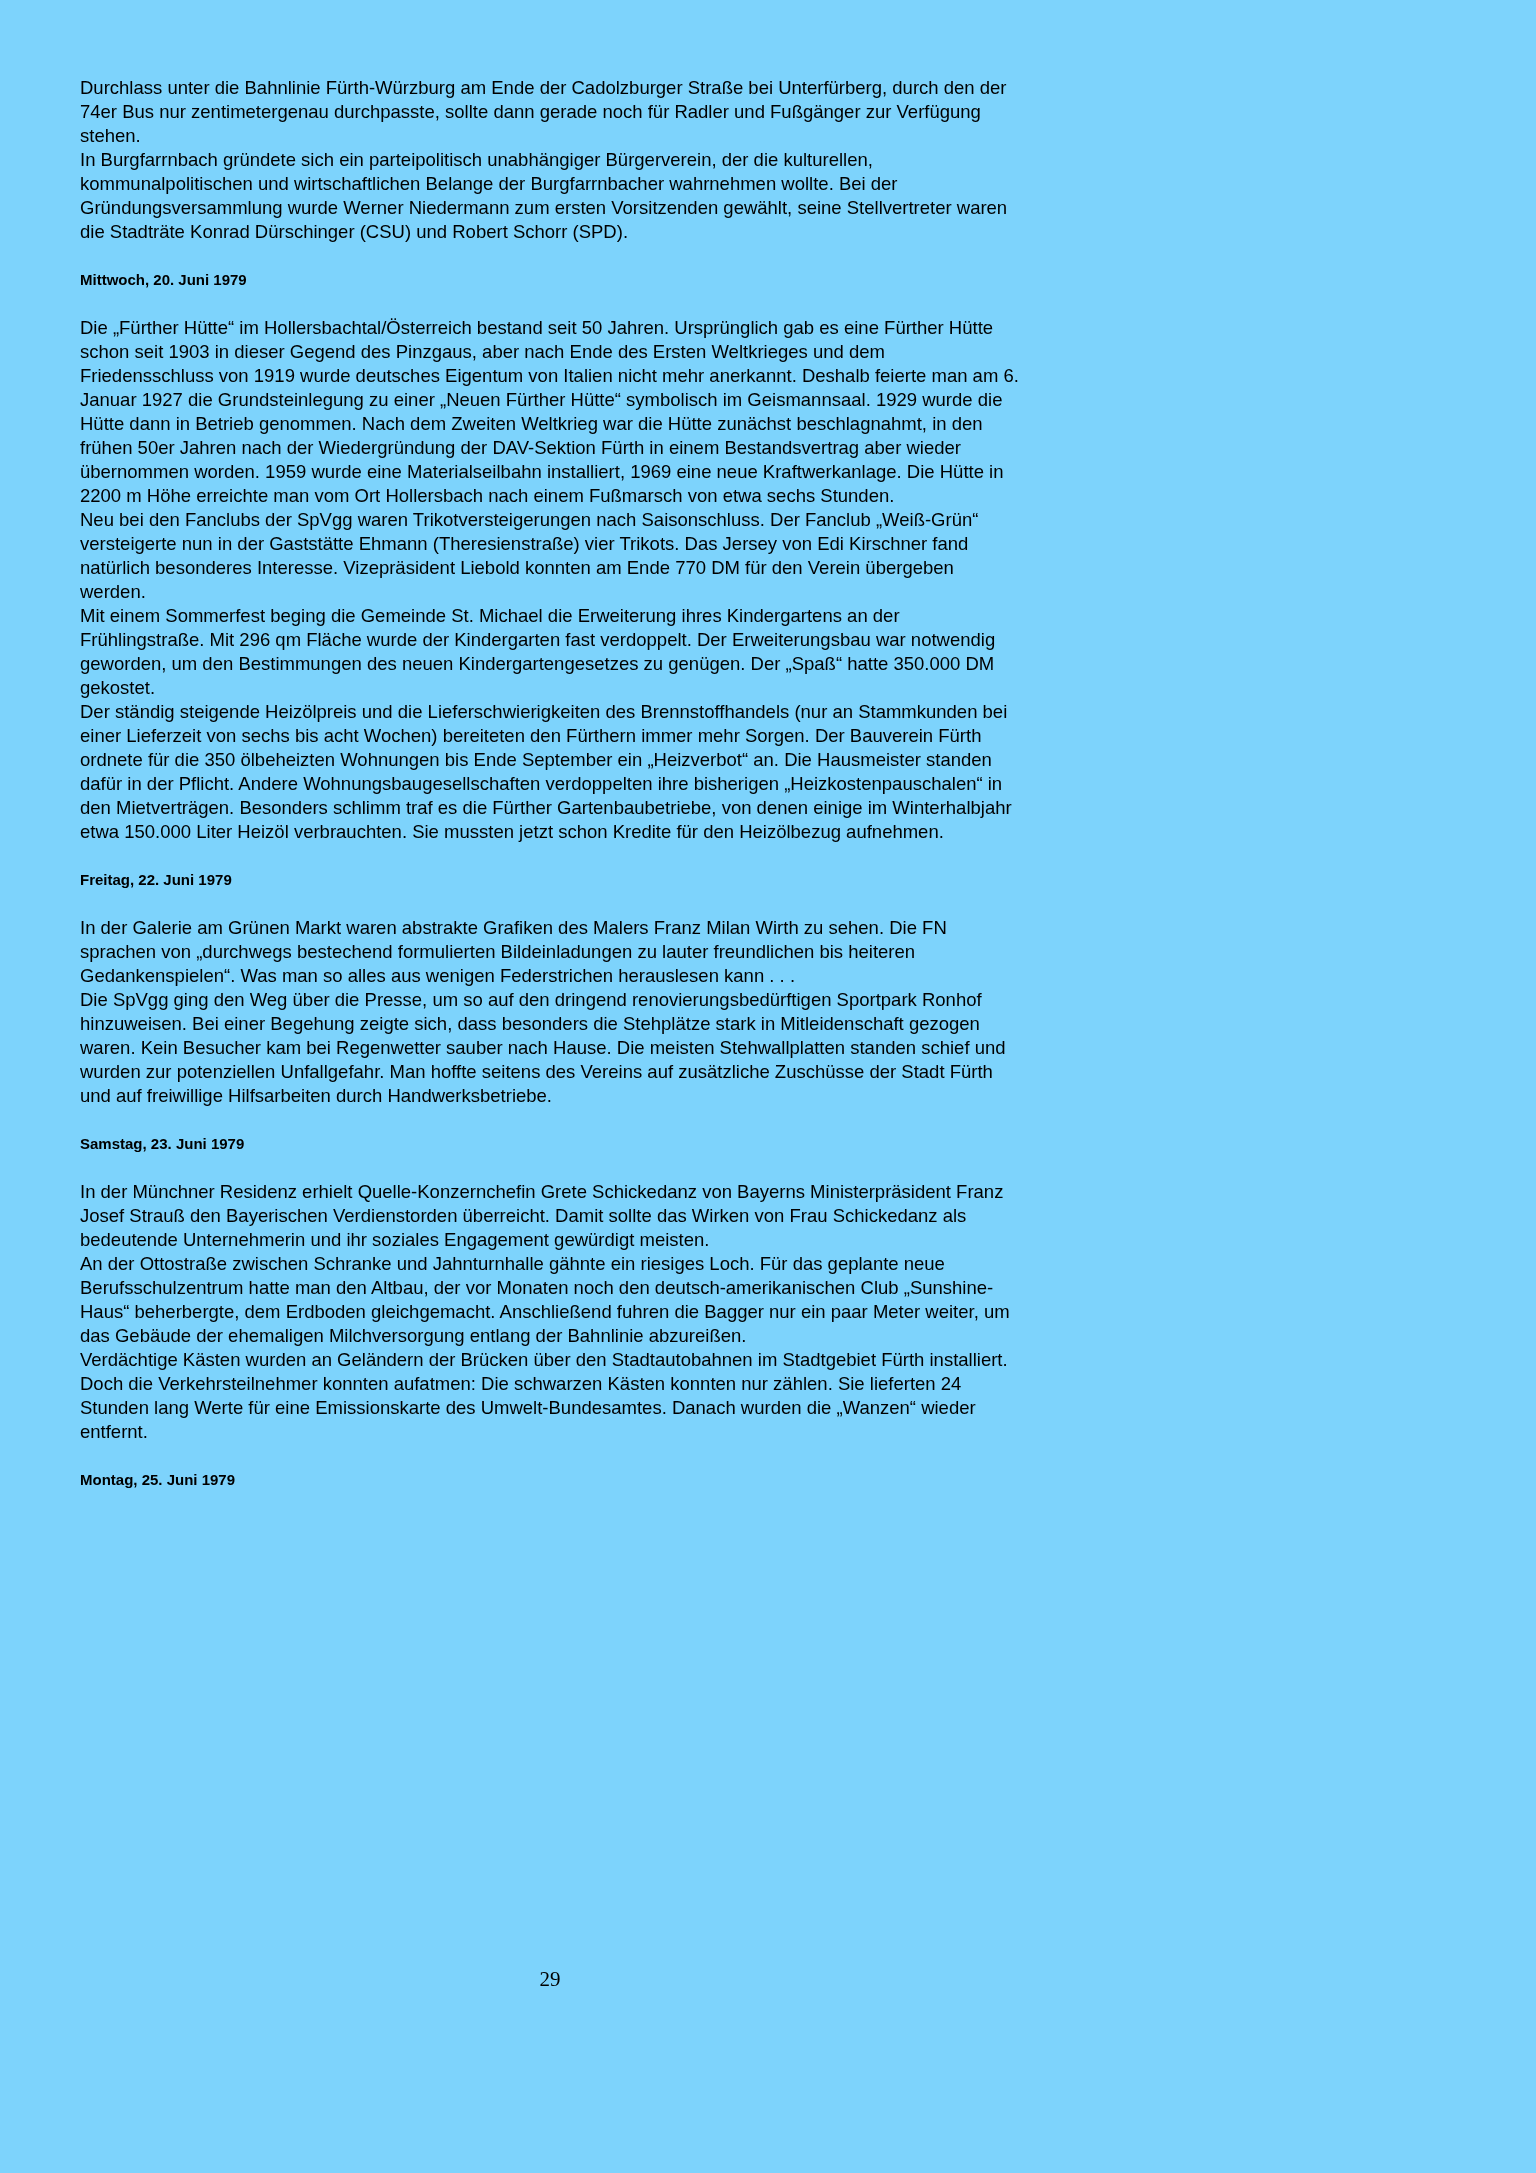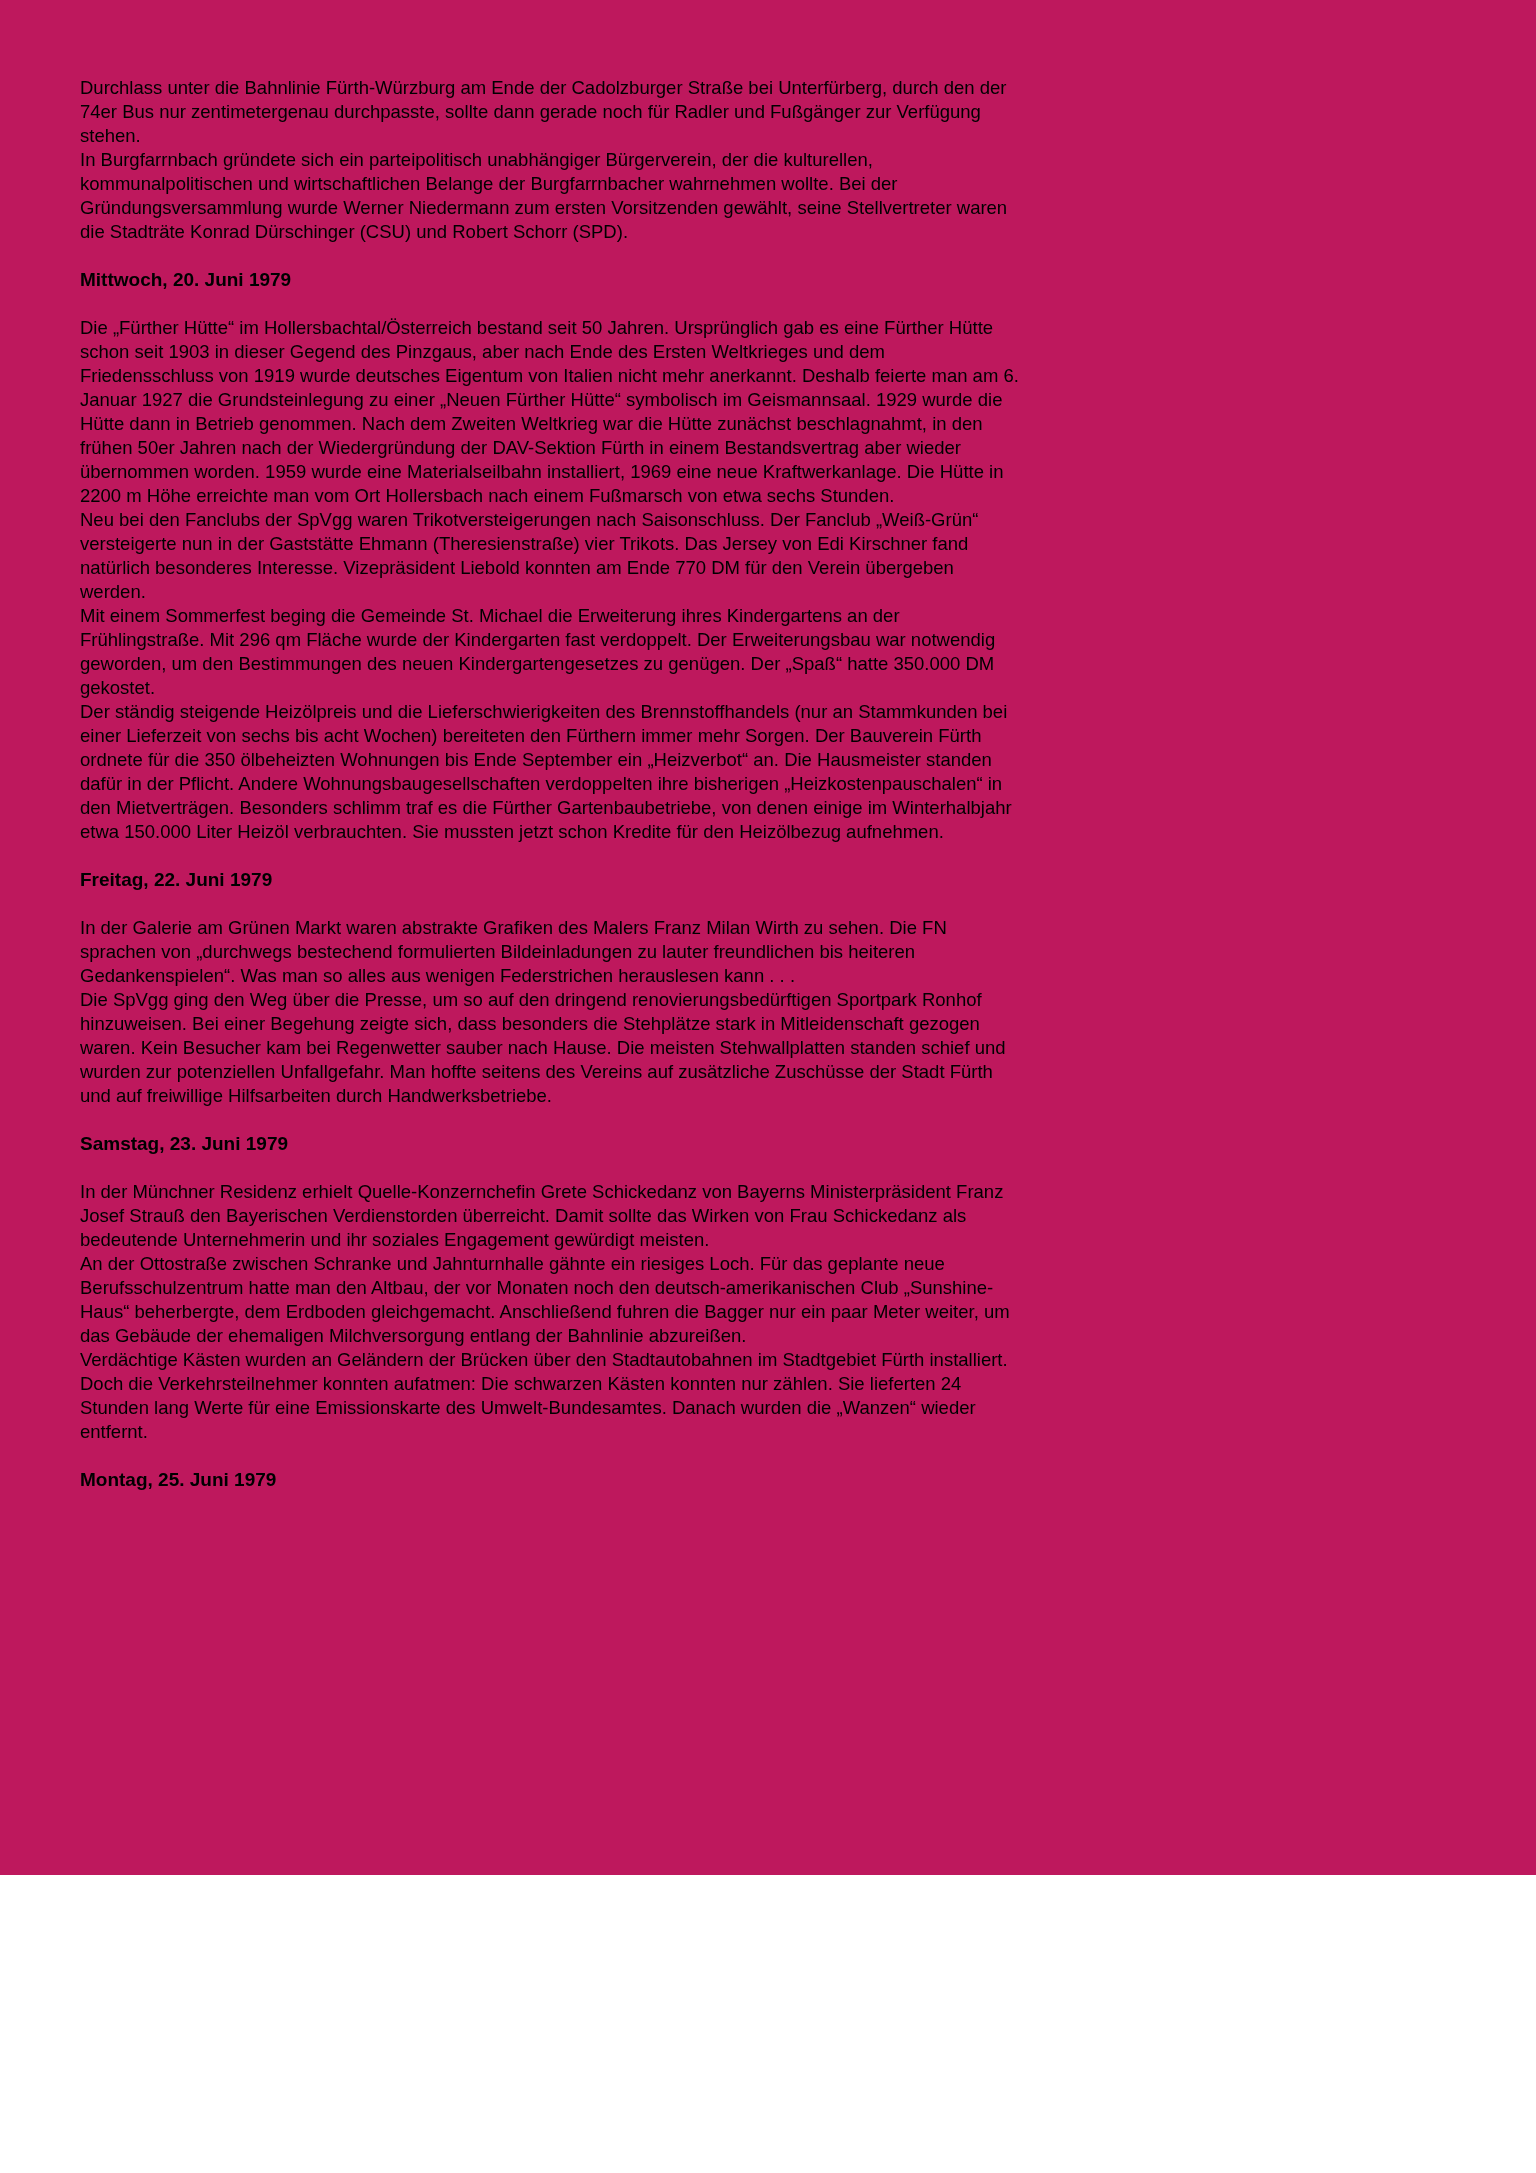--- a/index.html
+++ b/index.html
@@ -4,43 +4,43 @@
 <title>Chronik Seite 29</title>
 <style>
   html, body {
     margin: 0;
     padding: 0;
     background: #ffffff;
   }
   .page {
     position: relative;
     width: 1536px;
-    height: 1875px;
-    background: #be185d;
+    height: 2173px;
+    background: #7dd3fc;
     color: #000000;
     font-family: "Liberation Sans", "DejaVu Sans", sans-serif;
     overflow: hidden;
   }
   .content {
     position: absolute;
     left: 80px;
     top: 76px;
     width: 940px;
     font-size: 18.5px;
     line-height: 24px;
     text-align: left;
   }
   .para {
     margin: 0;
     padding: 0;
   }
   .day-heading {
     margin: 24px 0 24px 0;
     padding: 0;
-    font-size: 19px;
+    font-size: 15px;
     line-height: 24px;
     font-weight: bold;
   }
   .page-number {
     position: absolute;
     left: 80px;
     top: 1966px;
     width: 940px;
     text-align: center;
     font-family: Liberation Serif, serif;

